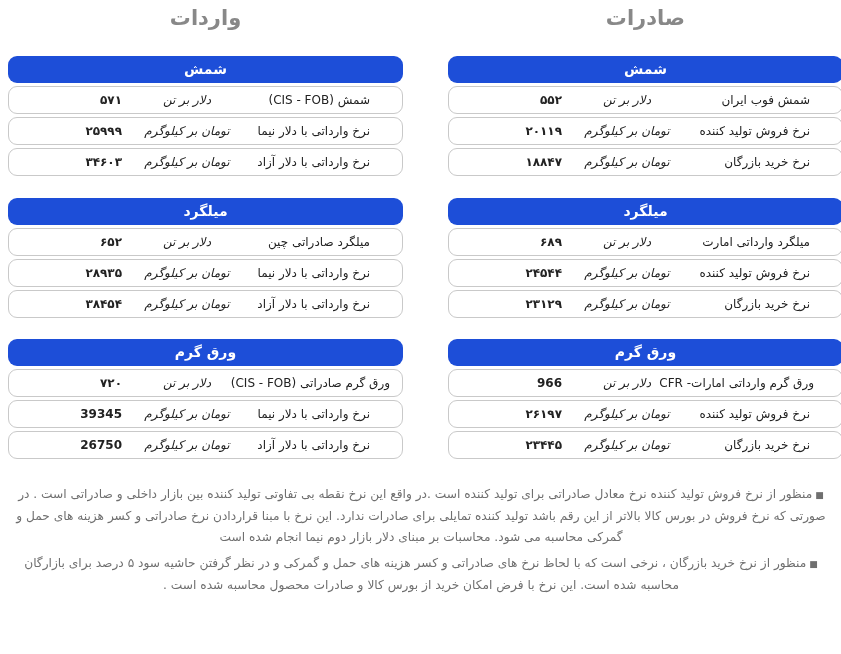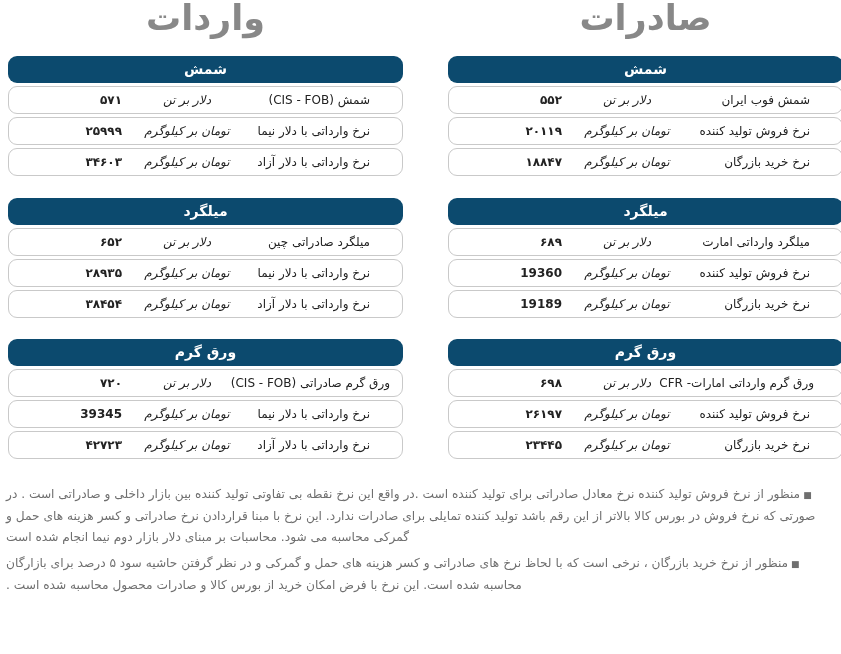--- a/index.html
+++ b/index.html
@@ -6,32 +6,32 @@
     html, body { width: 841px; height: 654px; background: #ffffff; overflow: hidden; }
     body { font-family: "DejaVu Sans", sans-serif; direction: rtl; color: #222; position: relative; }
 
     .col { position: absolute; top: 0; width: 395px; }
     .col.exports { left: 448px; }
     .col.imports { left: 8px; }
 
     .col-title {
       height: 46px;
       text-align: center;
-      font-size: 35px;
+      font-size: 21px;
       font-weight: bold;
       color: #888888;
       line-height: 36px;
       padding-top: 0px;
     }
     .col.imports .col-title { margin-right: 0; }
 
     .section { position: absolute; left: 0; width: 395px; }
     .sec-header {
       height: 27px;
-      background: #0c4a6e;
+      background: #1d4ed8;
       border-radius: 9px;
       color: #ffffff;
       font-size: 14px;
       font-weight: bold;
       text-align: center;
       line-height: 27px;
       margin-bottom: 3px;
     }
     .row {
       height: 28px;
@@ -48,21 +48,21 @@
     .row .value { flex: 1; text-align: right; font-weight: bold; padding-left: 20px; white-space: nowrap; }
 
     .notes {
       position: absolute;
       left: 6px;
       top: 484px;
       width: 830px;
       font-size: 12.2px;
       color: #6f6f6f;
       line-height: 21px;
-      text-align: left;
+      text-align: center;
     }
     .note { margin-bottom: 5px; }
     .note .bullet { color: #6f6f6f; font-size: 9px; margin-left: 3px; }
   </style>
 </head>
 <body>
 
 <div class="col exports">
   <div class="col-title">صادرات</div>
 
@@ -88,35 +88,35 @@
   <div class="section" style="top:198px;">
     <div class="sec-header">میلگرد</div>
     <div class="row">
       <span class="label">میلگرد وارداتی امارت</span>
       <span class="unit">دلار بر تن</span>
       <span class="value">۶۸۹</span>
     </div>
     <div class="row">
       <span class="label">نرخ فروش تولید کننده</span>
       <span class="unit">تومان بر کیلوگرم</span>
-      <span class="value">19360</span>
+      <span class="value">۲۴۵۴۴</span>
     </div>
     <div class="row">
       <span class="label">نرخ خرید بازرگان</span>
       <span class="unit">تومان بر کیلوگرم</span>
-      <span class="value">19189</span>
+      <span class="value">۲۳۱۲۹</span>
     </div>
   </div>
 
   <div class="section" style="top:339px;">
     <div class="sec-header">ورق گرم</div>
     <div class="row">
       <span class="label" style="padding-right:28px;">ورق گرم وارداتی امارات- CFR</span>
       <span class="unit">دلار بر تن</span>
-      <span class="value">۶۹۸</span>
+      <span class="value">966</span>
     </div>
     <div class="row">
       <span class="label">نرخ فروش تولید کننده</span>
       <span class="unit">تومان بر کیلوگرم</span>
       <span class="value">۲۶۱۹۷</span>
     </div>
     <div class="row">
       <span class="label">نرخ خرید بازرگان</span>
       <span class="unit">تومان بر کیلوگرم</span>
       <span class="value">۲۳۴۴۵</span>
@@ -173,21 +173,21 @@
       <span class="value">۷۲۰</span>
     </div>
     <div class="row">
       <span class="label">نرخ وارداتی با دلار نیما</span>
       <span class="unit">تومان بر کیلوگرم</span>
       <span class="value">39345</span>
     </div>
     <div class="row">
       <span class="label">نرخ وارداتی با دلار آزاد</span>
       <span class="unit">تومان بر کیلوگرم</span>
-      <span class="value">۴۲۷۲۳</span>
+      <span class="value">26750</span>
     </div>
   </div>
 </div>
 
 <div class="notes">
   <p class="note"><span class="bullet">■</span><span>منظور از نرخ فروش تولید کننده نرخ معادل صادراتی برای تولید کننده است .در واقع این نرخ نقطه بی تفاوتی تولید کننده بین بازار داخلی و صادراتی است . در صورتی که نرخ فروش در بورس کالا بالاتر از این رقم باشد تولید کننده تمایلی برای صادرات ندارد. این نرخ با مبنا قراردادن نرخ صادراتی و کسر هزینه های حمل و گمرکی محاسبه می شود. محاسبات بر مبنای دلار بازار دوم نیما انجام شده است</span></p>
   <p class="note"><span class="bullet">■</span><span>منظور از نرخ خرید بازرگان ، نرخی است که با لحاظ نرخ های صادراتی و کسر هزینه های حمل و گمرکی و در نظر گرفتن حاشیه سود ۵ درصد برای بازارگان محاسبه شده است. این نرخ با فرض امکان خرید از بورس کالا و صادرات محصول محاسبه شده است .</span></p>
 </div>
 
 </body></html>

